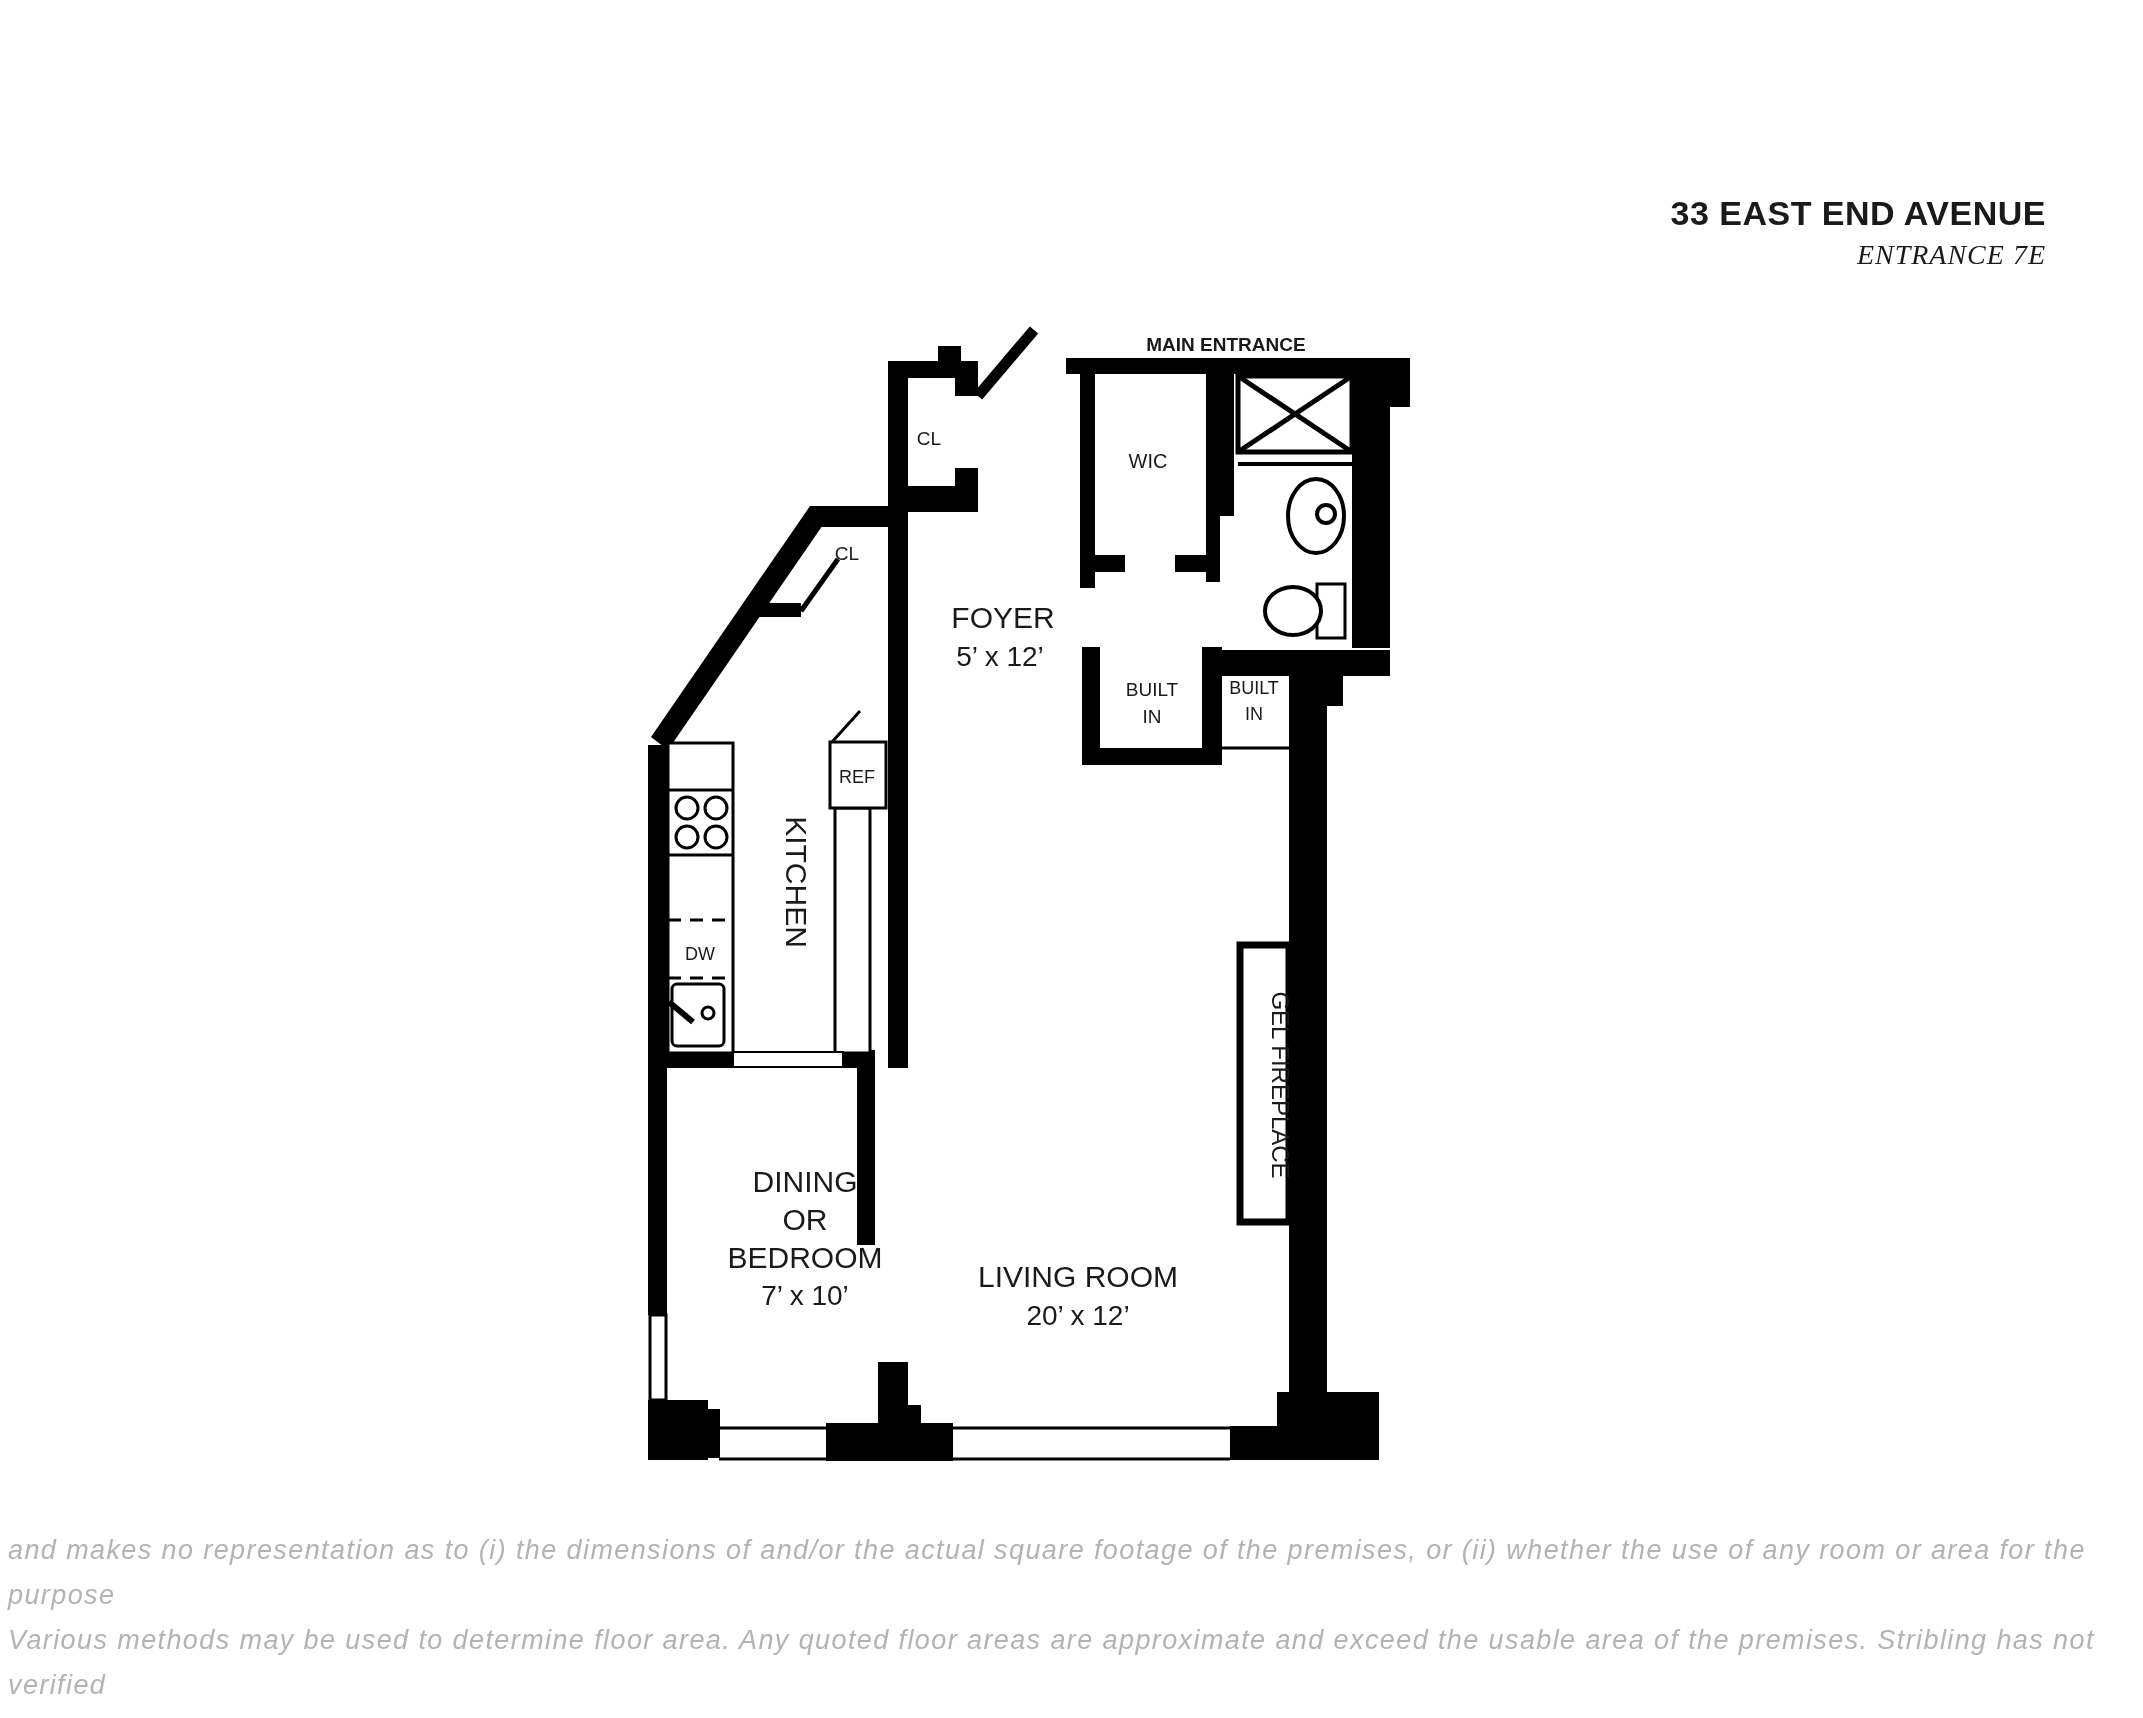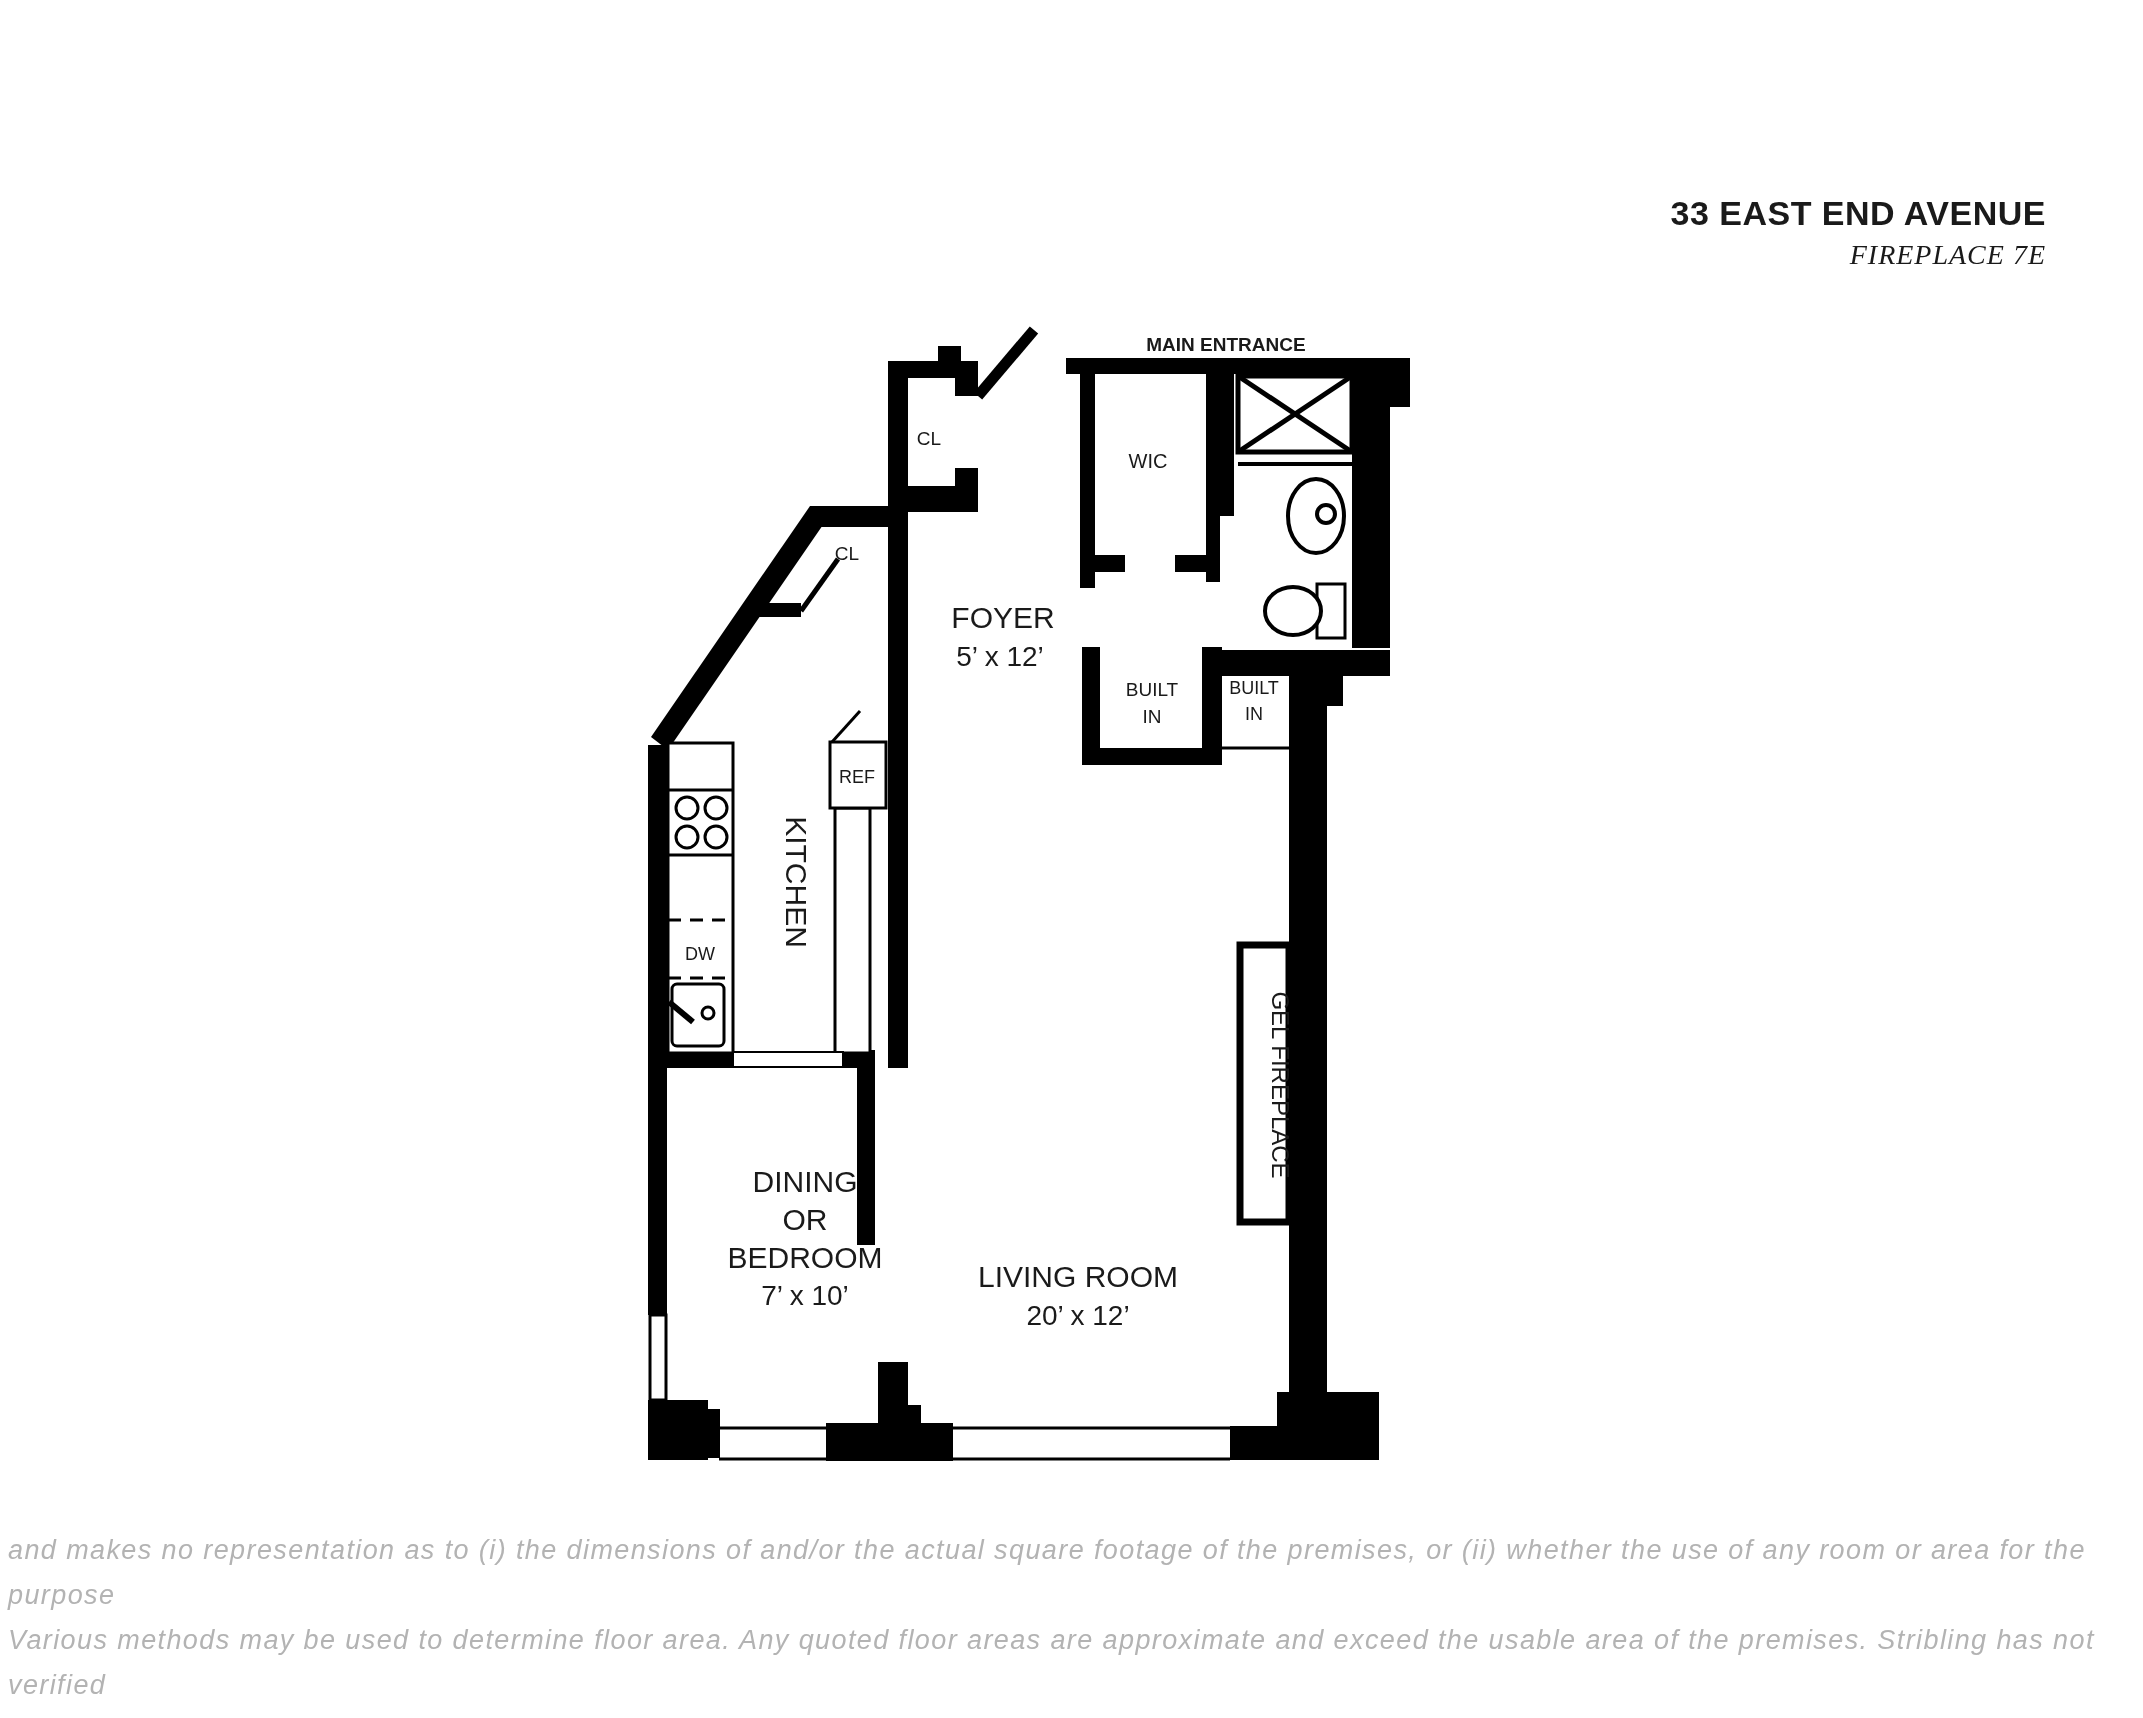--- a/index.html
+++ b/index.html
@@ -20,21 +20,21 @@
   .small-label{font-size:19px;}
   .tiny-label{font-size:18px;}
 </style>
 </head>
 <body>
 
 <div class="page">
 
   <div class="title-block">
     <div class="title-address">33 EAST END AVENUE</div>
-    <div class="title-apartment">FIREPLACE 7E</div>
+    <div class="title-apartment">ENTRANCE 7E</div>
   </div>
 
   <svg class="plan-svg" width="2143" height="1718" viewBox="0 0 2143 1718">
 
     <path fill="#000000" d="
       M1066,358 h344 v16 h-344 z
       M1352,374 h58 v33 h-58 z
       M1352,407 h38 v241 h-38 z
       M1220,650 h170 v26 h-170 z
       M1327,676 h16 v30 h-16 z

